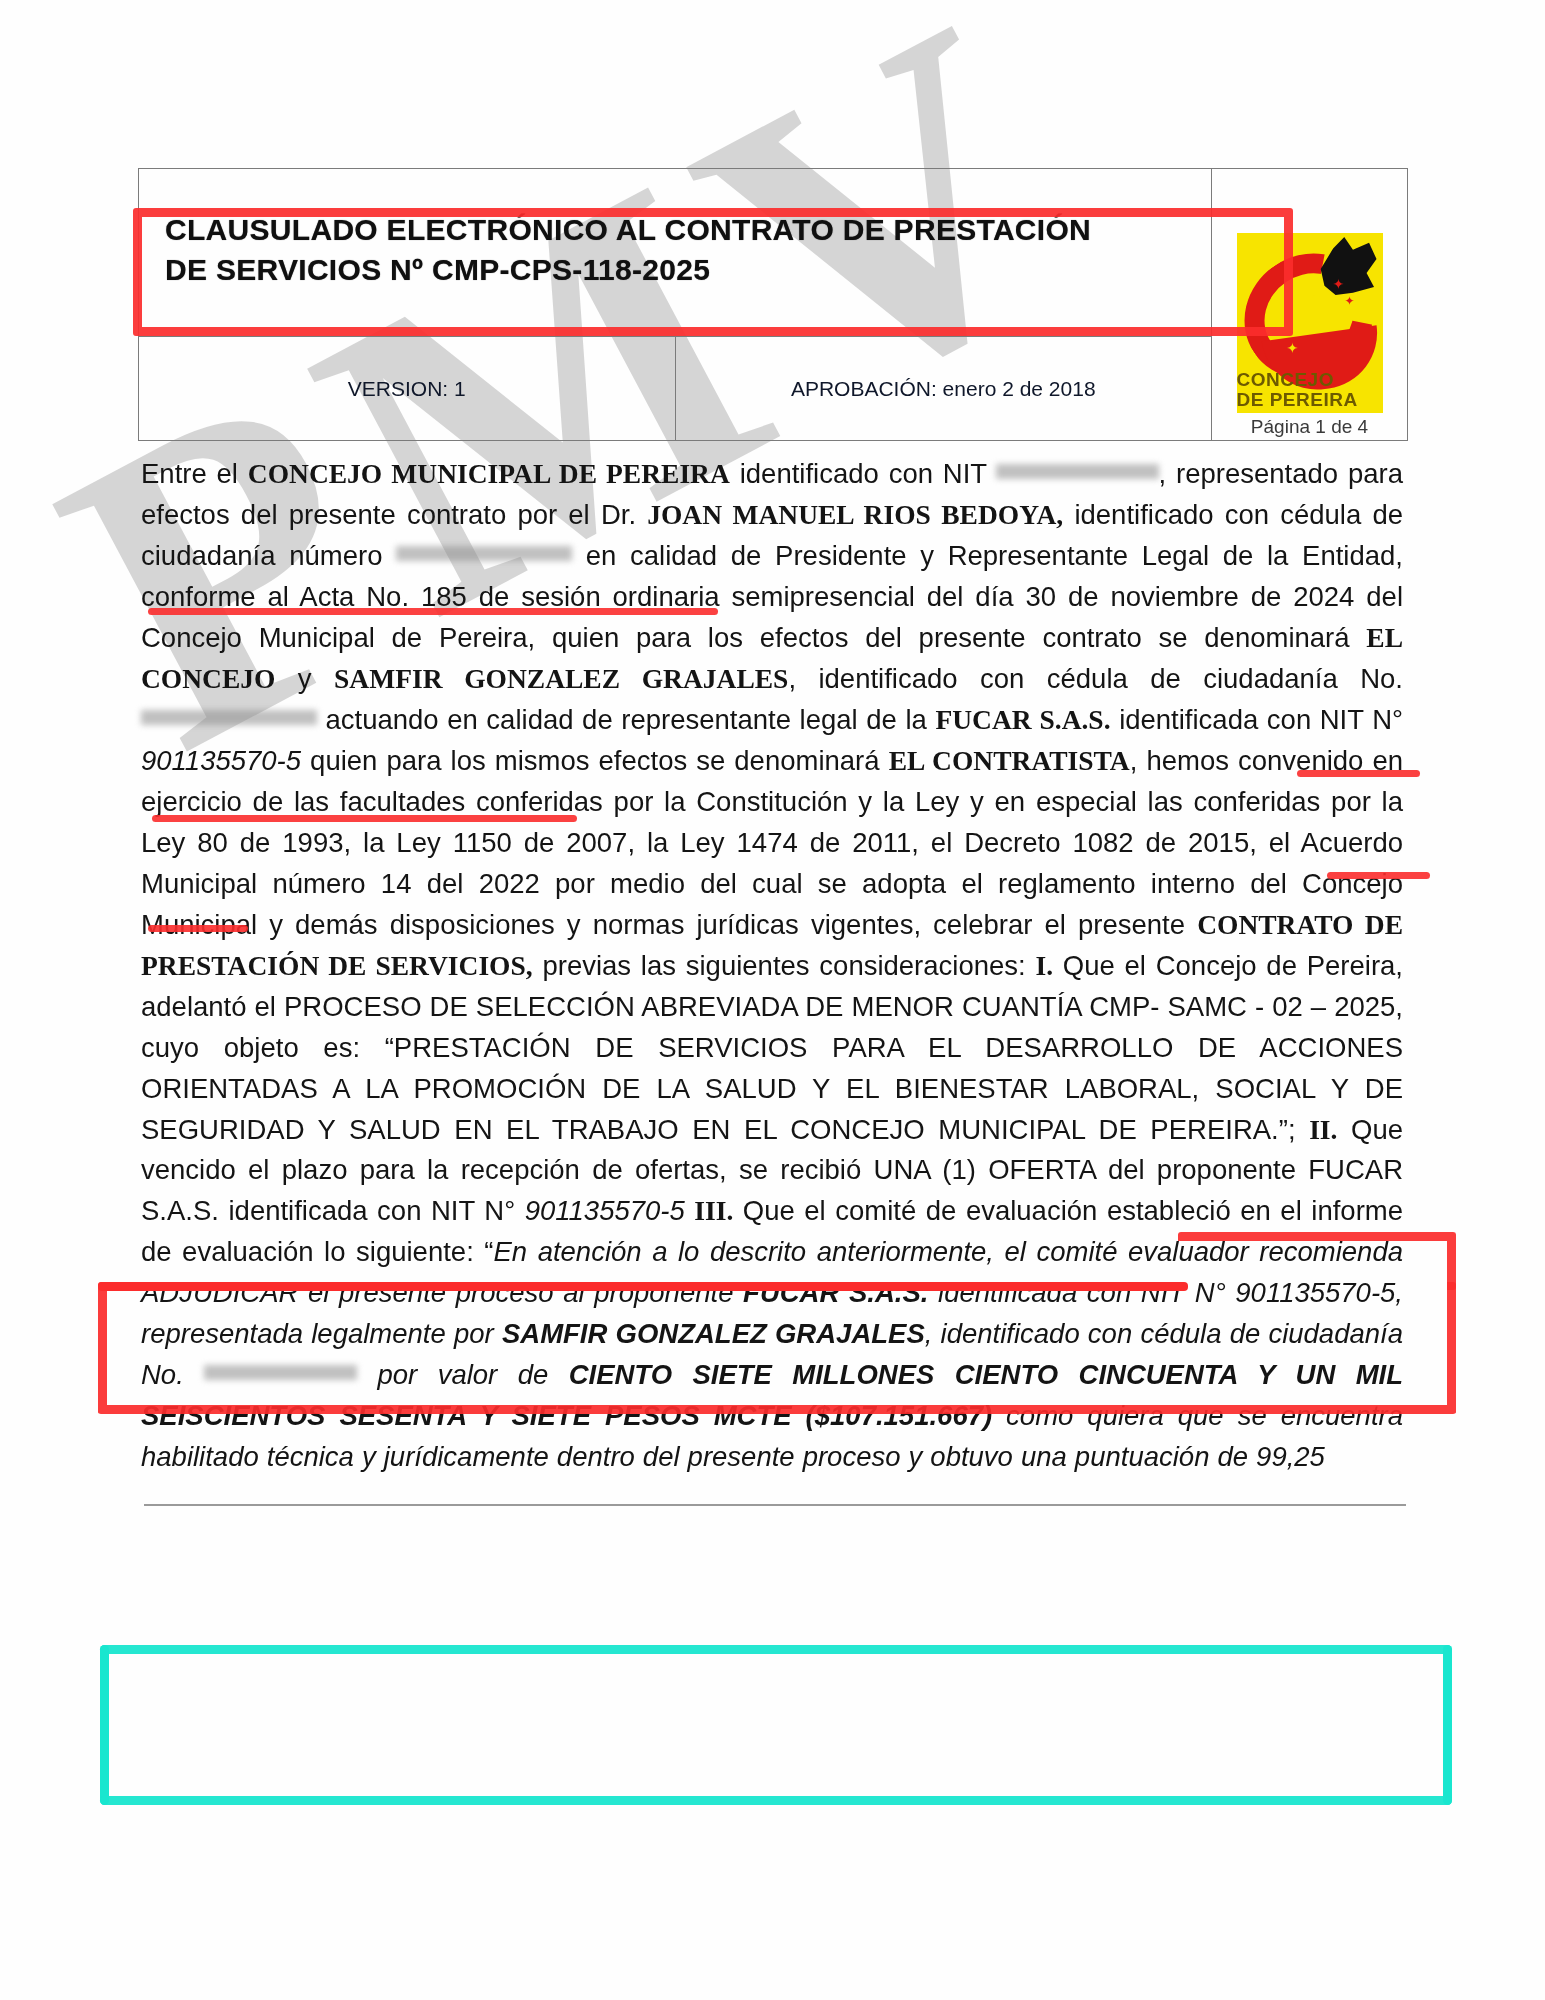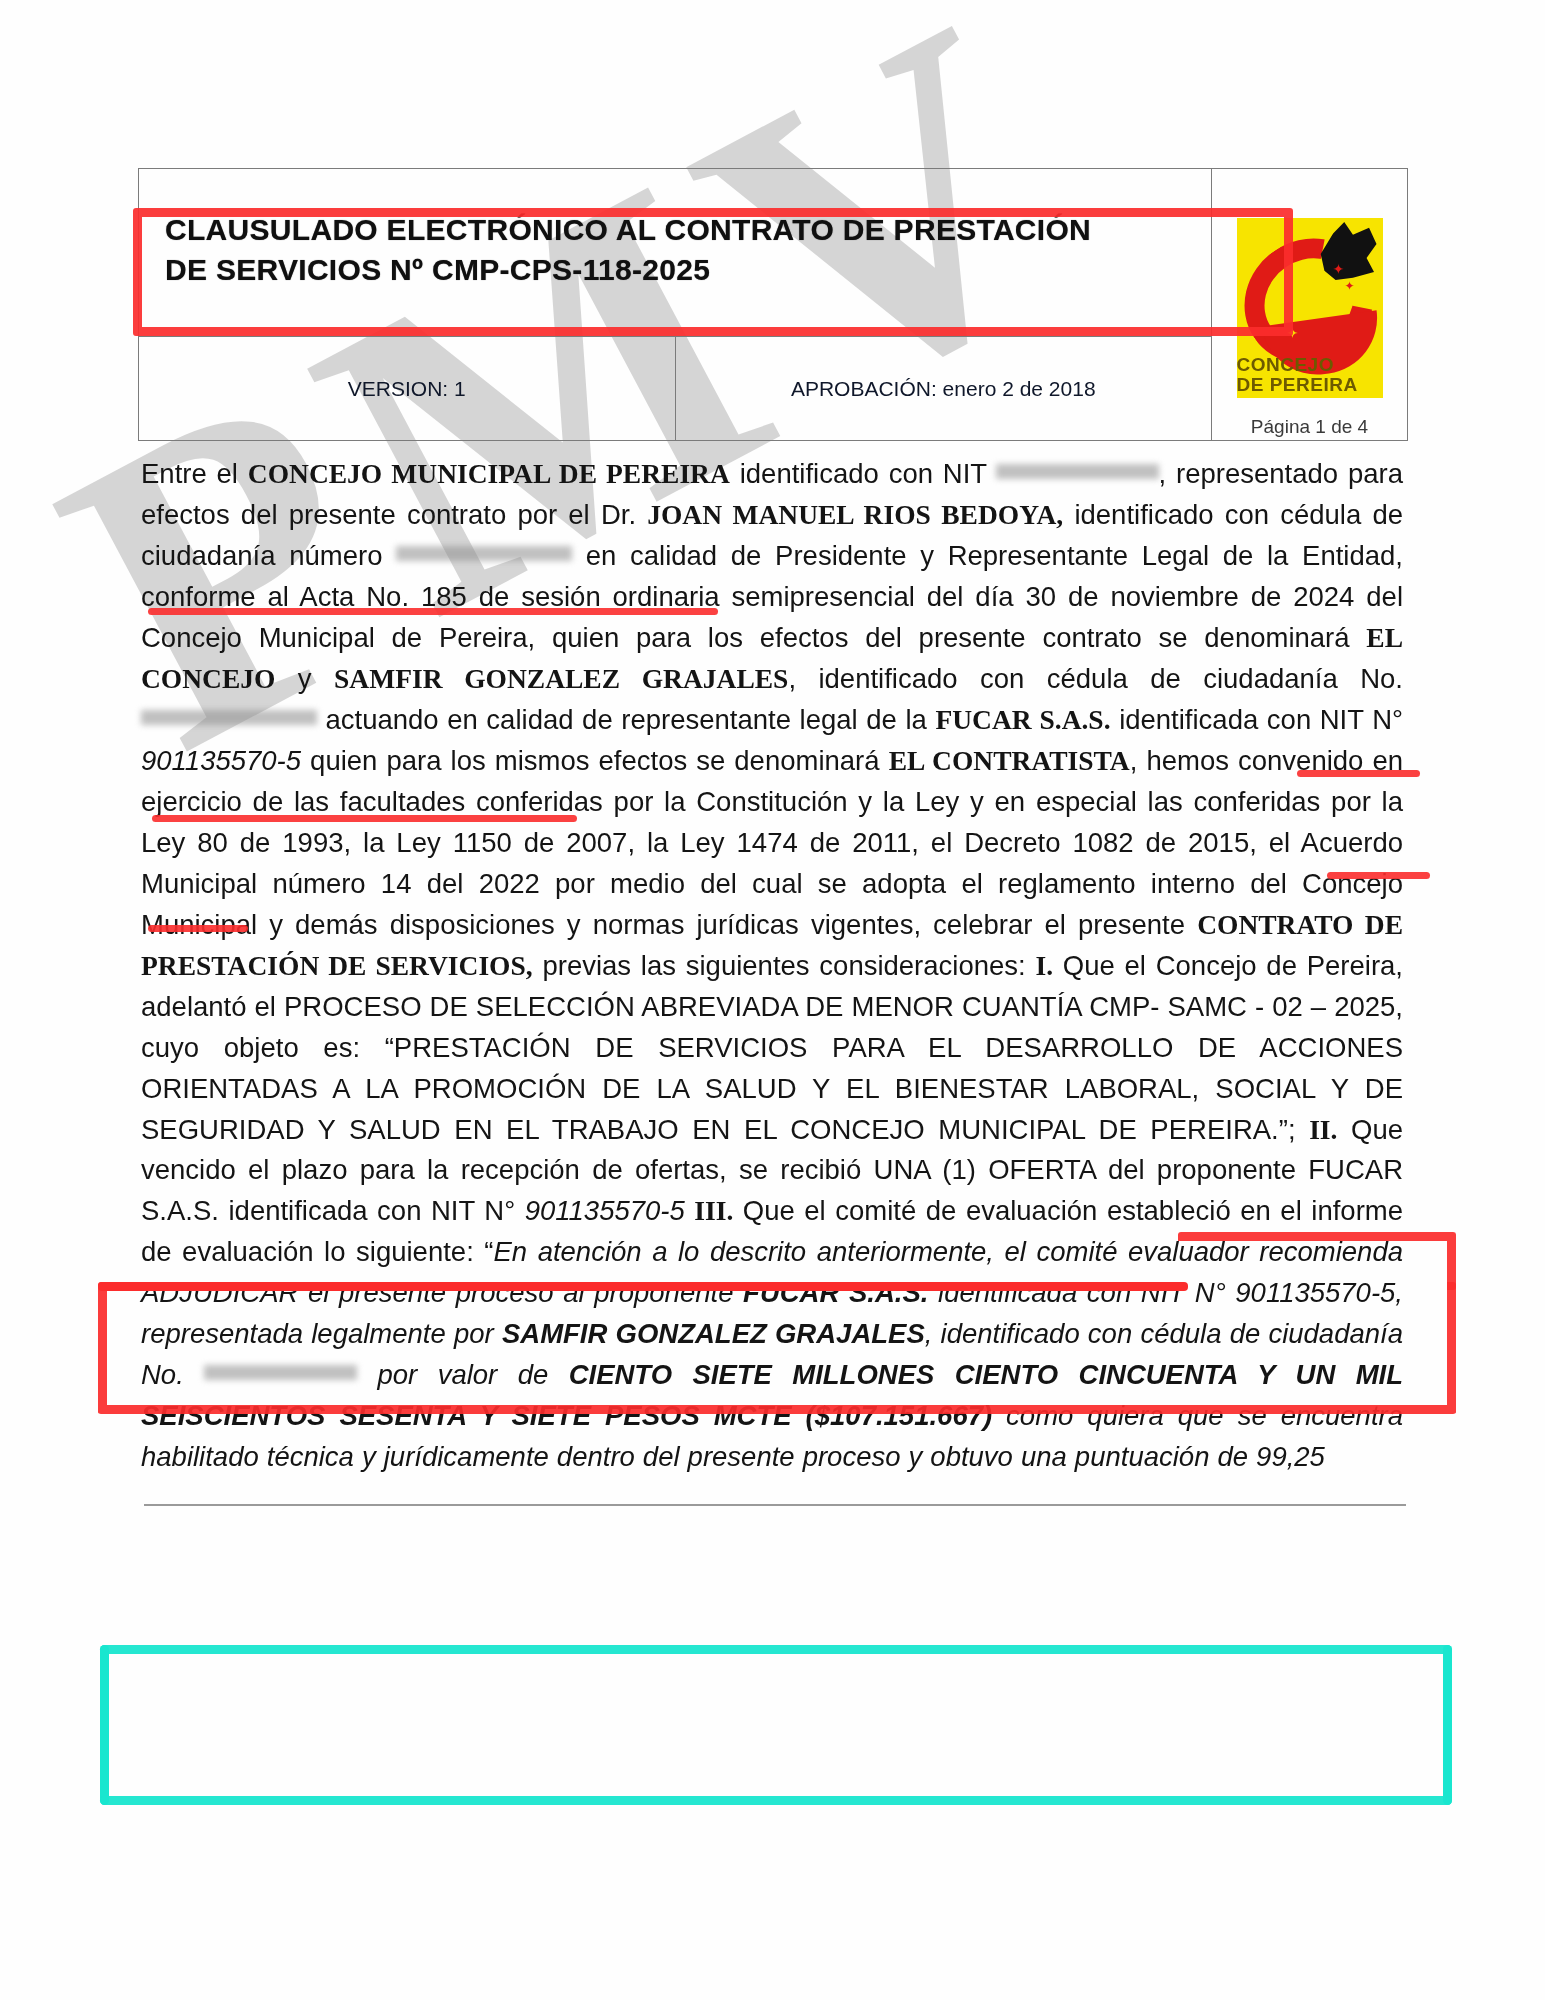--- a/index.html
+++ b/index.html
@@ -129,21 +129,21 @@
     text-align: left;
     font-weight: bold;
     font-size: 19px;
     line-height: 1.02;
     color: #6d5a00;
     letter-spacing: .5px;
   }
   .logo-page {
     font-size: 19px;
     color: #3a3a3a;
-    padding-top: 18px;
+    padding-top: 3px;
   }
 
   
   .body-text {
     position: absolute;
     left: 3px;
     top: 286px;
     width: 1262px;
     font-size: 27.5px;
     line-height: 1.49;

